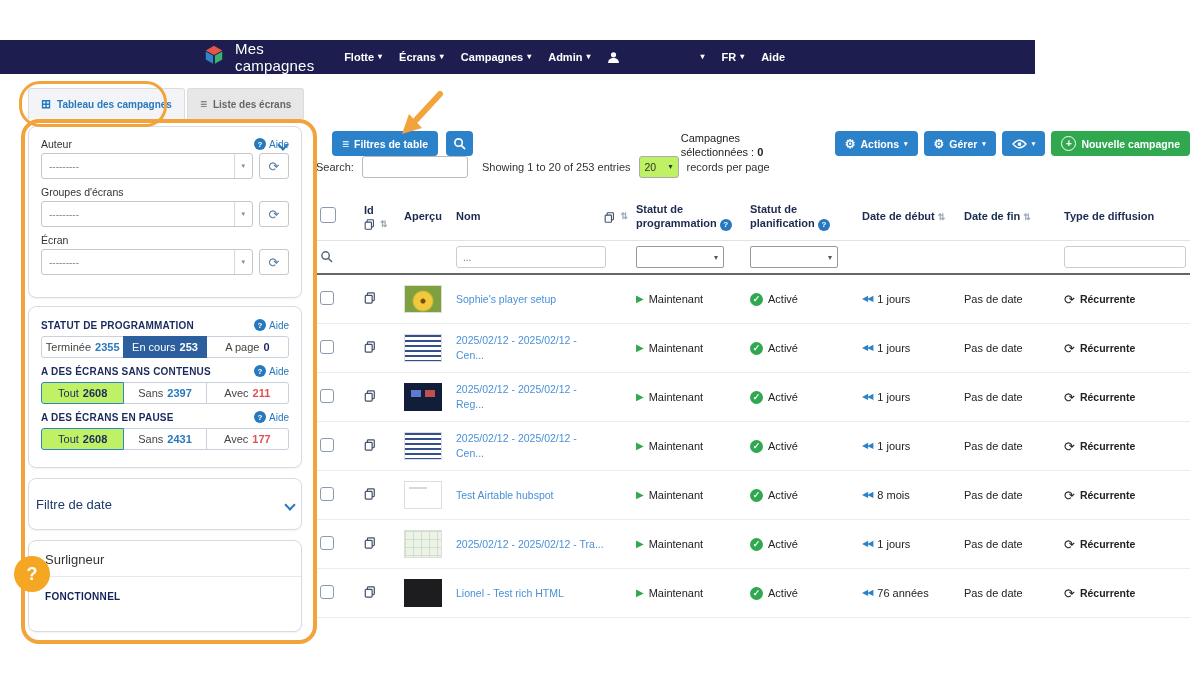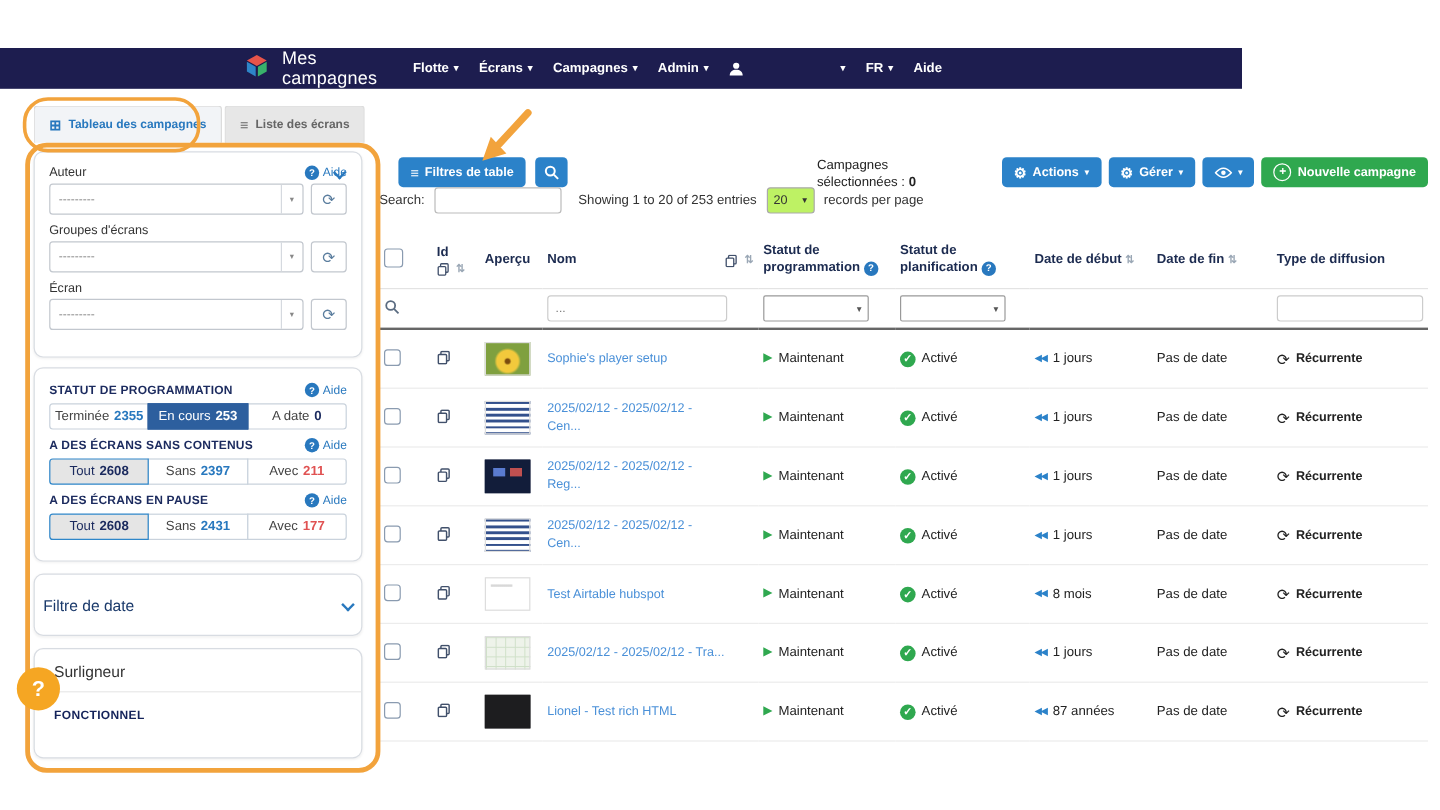--- a/index.html
+++ b/index.html
@@ -43,21 +43,21 @@
 
   .panel-status{top:306px;height:162px;padding:8px 12px;}
   .status-head{display:flex;justify-content:space-between;align-items:center;margin:4px 0 5px;}
   .status-title{font-size:10px;font-weight:bold;color:#1b2a5e;letter-spacing:.2px;}
   .btn-group{display:flex;width:100%;margin-bottom:7px;}
   .seg{flex:1;height:22px;font-size:11px;border:1px solid #c9d2dc;background:#fff;color:#444;display:flex;
        align-items:center;justify-content:center;gap:4px;cursor:pointer;padding:0 2px;margin-left:-1px;white-space:nowrap;}
   .btn-group .seg:first-child{border-radius:3px 0 0 3px;margin-left:0;}
   .btn-group .seg:last-child{border-radius:0 3px 3px 0;}
   .seg.sel-dark{background:#2d5f9e;border-color:#2d5f9e;color:#fff;z-index:1;}
-  .seg.sel-light{background:#e5e5e5;border-color:#2e86c9;color:#1b2a5e;z-index:1;}
+  .seg.sel-light{background:#bef264;border-color:#2e86c9;color:#1b2a5e;z-index:1;}
   .cnt{font-weight:bold;}
   .c-blue{color:#2878be;} .c-red{color:#e05252;} .c-navy{color:#1b2a5e;} .c-white{color:#fff;}
 
   .panel-date{top:478px;height:52px;display:flex;align-items:center;justify-content:space-between;padding:0 7px;}
   .date-title{font-size:13px;color:#1b3a6b;}
   .panel-surligneur{top:540px;height:92px;padding:0;}
   .surl-title{font-size:13px;color:#333;padding:11px 16px 9px;border-bottom:1px solid #e8e8e8;}
   .surl-item{font-size:10px;font-weight:bold;color:#14235a;padding:14px 16px 0;letter-spacing:.3px;}
 
   
@@ -247,21 +247,21 @@
     <div class="btn-group">
       <button class="seg">
           <span>Terminée</span>
           <span class="cnt c-blue">2355</span>
         </button>
       <button class="seg sel-dark">
           <span>En cours</span>
           <span class="cnt c-white">253</span>
         </button>
       <button class="seg">
-          <span>A date</span>
+          <span>A page</span>
           <span class="cnt c-navy">0</span>
         </button>
     </div>
     <div class="status-head">
       <span class="status-title">A DES ÉCRANS SANS CONTENUS</span>
       <span class="help-link">
           <span class="qicon">?</span>
           <span>Aide</span>
         </span>
     </div>
@@ -728,21 +728,21 @@
           </td>
           <td>
             <span class="cell-flex">
               <span class="check-ic">✓</span>
               <span>Activé</span>
             </span>
           </td>
           <td>
             <span class="cell-flex">
               <span class="rew-ic">◀◀</span>
-              <span>87 années</span>
+              <span>76 années</span>
             </span>
           </td>
           <td><span>Pas de date</span></td>
           <td>
             <span class="cell-flex">
               <span class="recur-ic">⟳</span>
               <span class="type-txt">Récurrente</span>
             </span>
           </td>
         </tr>

